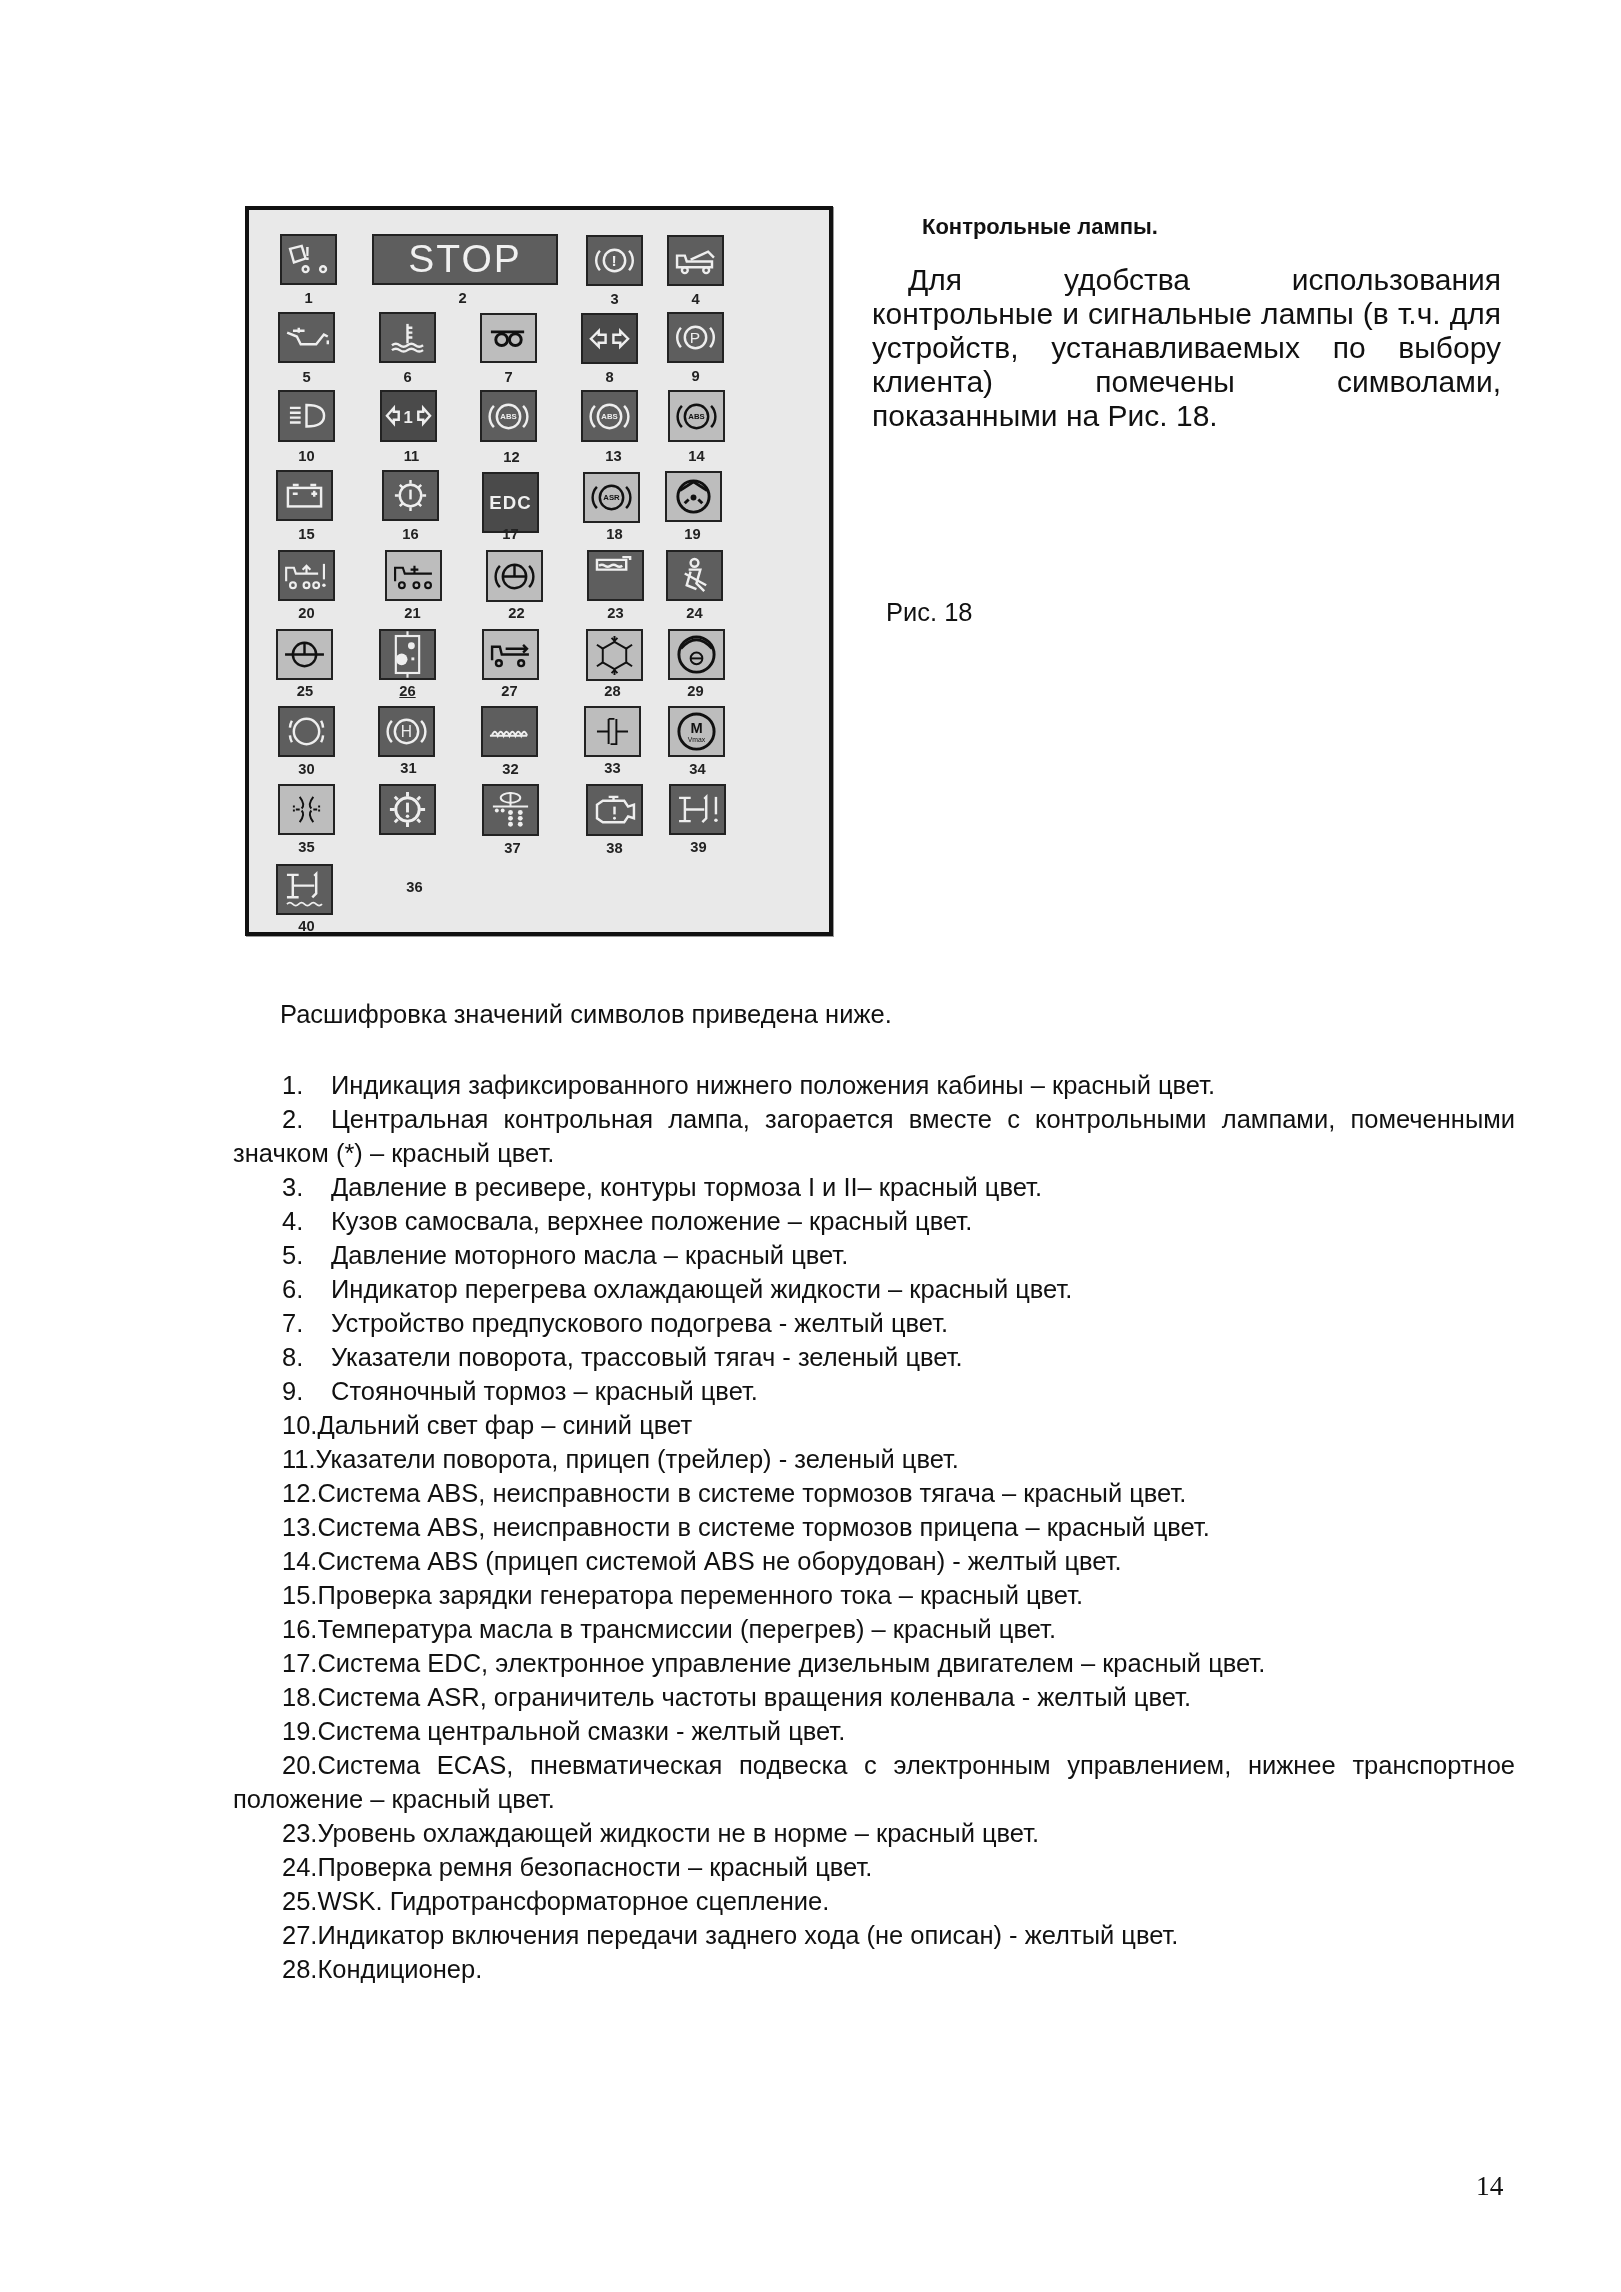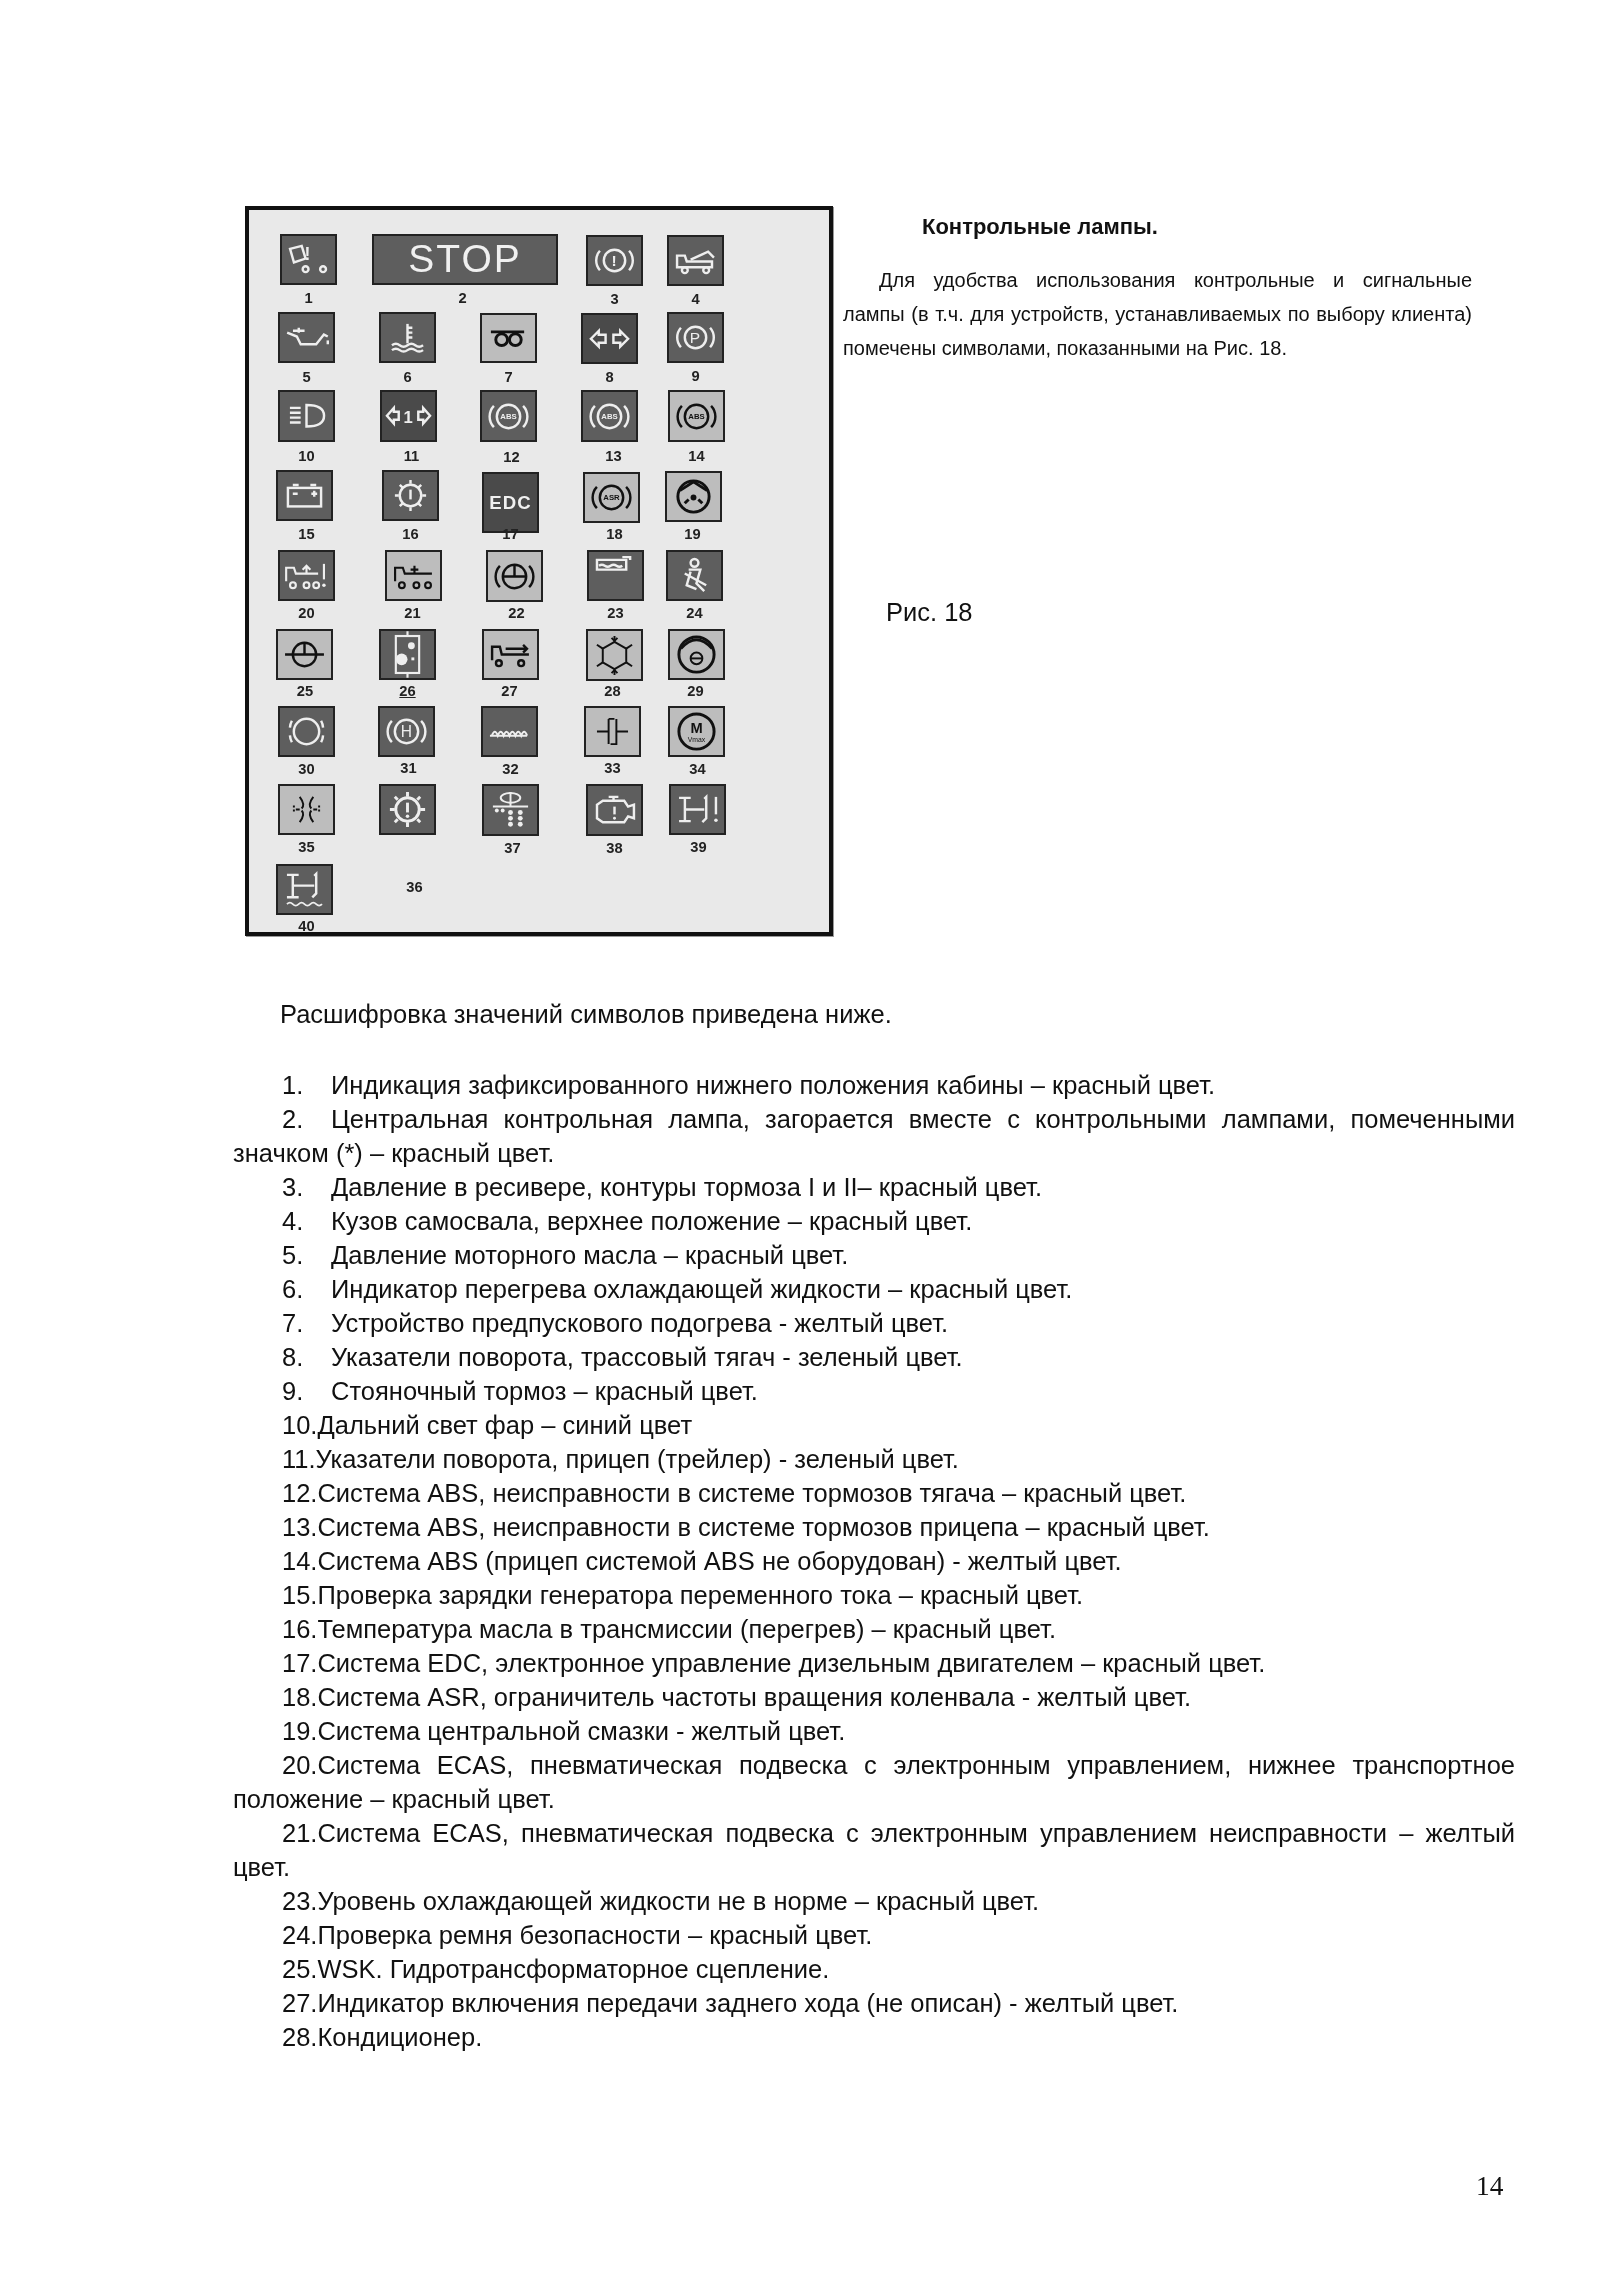--- a/index.html
+++ b/index.html
@@ -12,21 +12,21 @@
   .tile.dark { background:#5e5e5e; }
   .tile.darker { background:#4a4a4a; }
   .tile.light { background:#bdbdbd; }
   .tile svg { display:block; }
   .num { position:absolute; width:59px; text-align:center; font-weight:bold; font-size:14.7px; color:#222; }
   .stop-text { color:#f0f0f0; font-size:39px; letter-spacing:2px; font-family:"Liberation Sans", sans-serif; }
   .edc-text { color:#f0f0f0; font-size:18.6px; font-weight:bold; letter-spacing:1px; }
 
   
   .heading { position:absolute; left:922px; top:214px; font-weight:bold; font-size:22px; }
-  .intro { position:absolute; left:843px; top:263px; width:629px; font-size:20px; line-height:34px; text-align:justify; text-indent:36px; }
+  .intro { position:absolute; left:872px; top:263px; width:629px; font-size:30px; line-height:34px; text-align:justify; text-indent:36px; }
   .fig-caption { position:absolute; left:886px; top:598px; font-size:25.5px; }
 
   
   .legend-intro { position:absolute; left:280px; top:1000px; font-size:25.5px; }
   .list { position:absolute; left:233px; top:1068px; width:1282px; font-size:25.5px; line-height:34px; }
   .item { text-indent:49px; text-align:justify; }
   .item .n { display:inline-block; text-indent:0; min-width:49px; }
   .item.wide .n { min-width:49px; }
   .page-number { position:absolute; left:1476px; top:2171px; font-family:"Liberation Serif", serif; font-size:27.4px; }
 </style>
@@ -514,21 +514,20 @@
     <div class="item wide"><span class="n" style="min-width:33px">11.</span><span>Указатели поворота, прицеп (трейлер) - зеленый цвет.</span></div>
     <div class="item wide"><span class="n" style="min-width:33px">12.</span><span>Система ABS, неисправности в системе тормозов тягача – красный цвет.</span></div>
     <div class="item wide"><span class="n" style="min-width:33px">13.</span><span>Система ABS, неисправности в системе тормозов прицепа – красный цвет.</span></div>
     <div class="item wide"><span class="n" style="min-width:33px">14.</span><span>Система ABS (прицеп системой ABS не оборудован) - желтый цвет.</span></div>
     <div class="item wide"><span class="n" style="min-width:33px">15.</span><span>Проверка зарядки генератора переменного тока – красный цвет.</span></div>
     <div class="item wide"><span class="n" style="min-width:33px">16.</span><span>Температура масла в трансмиссии (перегрев) – красный цвет.</span></div>
     <div class="item wide"><span class="n" style="min-width:33px">17.</span><span>Система EDC, электронное управление дизельным двигателем – красный цвет.</span></div>
     <div class="item wide"><span class="n" style="min-width:33px">18.</span><span>Система ASR, ограничитель частоты вращения коленвала - желтый цвет.</span></div>
     <div class="item wide"><span class="n" style="min-width:33px">19.</span><span>Система центральной смазки - желтый цвет.</span></div>
     <div class="item wide"><span class="n" style="min-width:33px">20.</span><span>Система ECAS, пневматическая подвеска с электронным управлением, нижнее транспортное положение – красный цвет.</span></div>
-    <div class="item wide"><span class="n" style="min-width:33px">21.</span><span>Система ECAS, пневматическая подвеска с электронным управлением неисправности – желтый цвет.</span></div>
     <div class="item wide"><span class="n" style="min-width:33px">23.</span><span>Уровень охлаждающей жидкости не в норме – красный цвет.</span></div>
     <div class="item wide"><span class="n" style="min-width:33px">24.</span><span>Проверка ремня безопасности – красный цвет.</span></div>
     <div class="item wide"><span class="n" style="min-width:33px">25.</span><span>WSK. Гидротрансформаторное сцепление.</span></div>
     <div class="item wide"><span class="n" style="min-width:33px">27.</span><span>Индикатор включения передачи заднего хода (не описан) - желтый цвет.</span></div>
     <div class="item wide"><span class="n" style="min-width:33px">28.</span><span>Кондиционер.</span></div>
   </div>
 
   <div class="page-number">14</div>
 </div>
 

